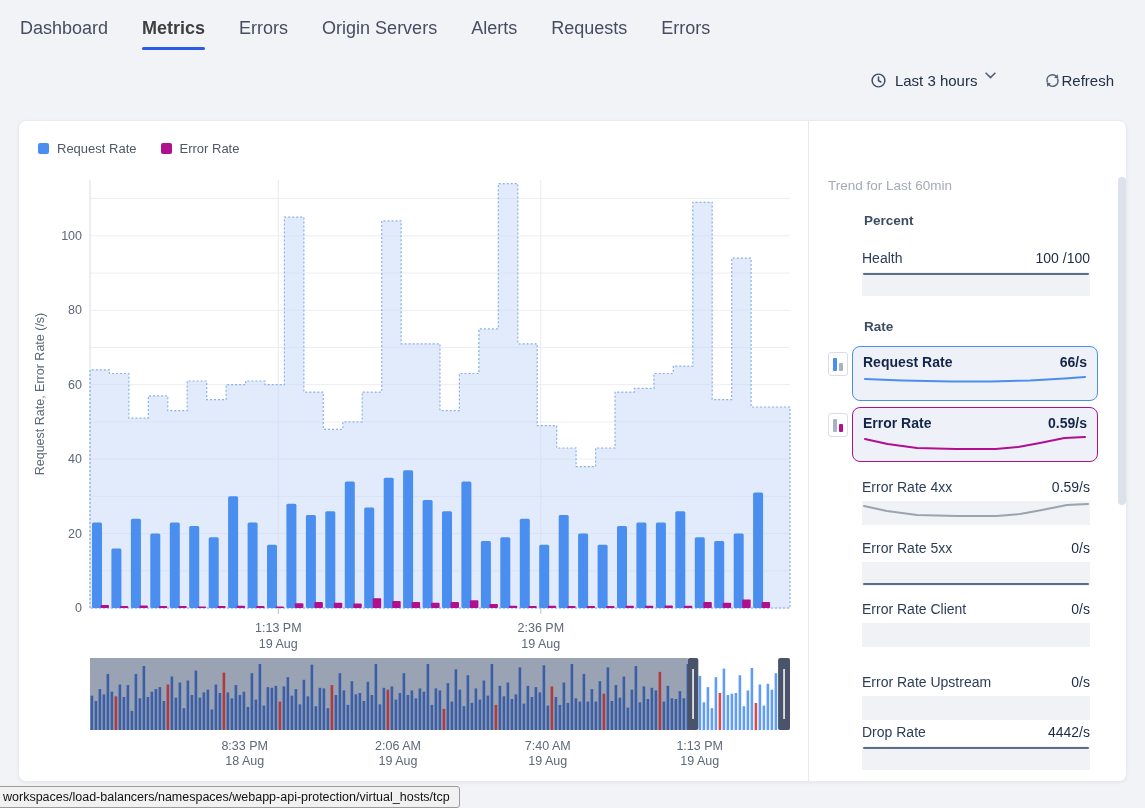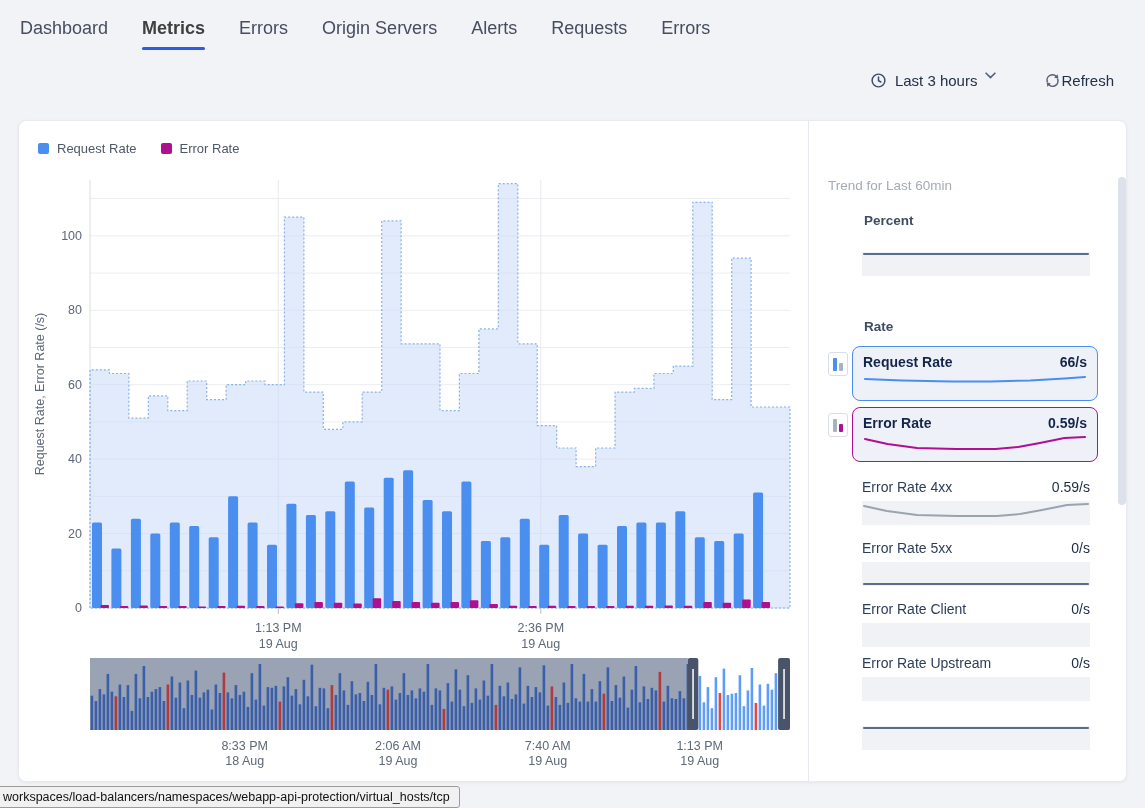--- a/index.html
+++ b/index.html
@@ -400,20 +400,24 @@
     <text x="457.8" y="107" text-anchor="middle" class="axis-text">19 Aug</text>
     <text x="609.7" y="92" text-anchor="middle" class="axis-text">1:13 PM</text>
     <text x="609.7" y="107" text-anchor="middle" class="axis-text">19 Aug</text>
   </svg>
 
 <div class="v-divider"></div>
 <div class="sb-title">Trend for Last 60min</div>
 <div class="sb-heading" style="top:213px;">Percent</div>
 
 <div class="metric-row" style="top:250px;">
+  <div class="mr-head">
+    <span class="mr-label">Health</span>
+    <span class="mr-value">100 /100</span>
+  </div>
   <div class="mr-sparkbox">
       <svg width="100%" height="24" viewBox="0 0 228 24" preserveAspectRatio="none">
         <polyline points="2,2 226,2" fill="none" stroke="#5b6d88" stroke-width="2" stroke-linecap="round" stroke-linejoin="round"></polyline>
       </svg>
     </div>
 </div>
 
 <div class="sb-heading" style="top:319px;">Rate</div>
 
 <div class="icon-box" style="top:352px;">
@@ -475,31 +479,35 @@
 <div class="metric-row" style="top:601px;">
   <div class="mr-head">
     <span class="mr-label">Error Rate Client</span>
     <span class="mr-value">0/s</span>
   </div>
   <div class="mr-sparkbox">
       <svg width="100%" height="24" viewBox="0 0 228 24" preserveAspectRatio="none"></svg>
     </div>
 </div>
 
-<div class="metric-row" style="top:655px;">
+<div class="metric-row" style="top:674px;">
   <div class="mr-head">
     <span class="mr-label">Error Rate Upstream</span>
     <span class="mr-value">0/s</span>
   </div>
   <div class="mr-sparkbox">
       <svg width="100%" height="24" viewBox="0 0 228 24" preserveAspectRatio="none"></svg>
     </div>
 </div>
 
 <div class="metric-row" style="top:724px;">
+  <div class="mr-head">
+    <span class="mr-label">Drop Rate</span>
+    <span class="mr-value">4442/s</span>
+  </div>
   <div class="mr-sparkbox">
       <svg width="100%" height="24" viewBox="0 0 228 24" preserveAspectRatio="none">
         <polyline points="2,2 226,2" fill="none" stroke="#5b6d88" stroke-width="2" stroke-linecap="round" stroke-linejoin="round"></polyline>
       </svg>
     </div>
 </div>
 
 <div class="scrollbar-thumb"></div>
 
 <div class="status-bar">workspaces/load-balancers/namespaces/webapp-api-protection/virtual_hosts/tcp</div>

